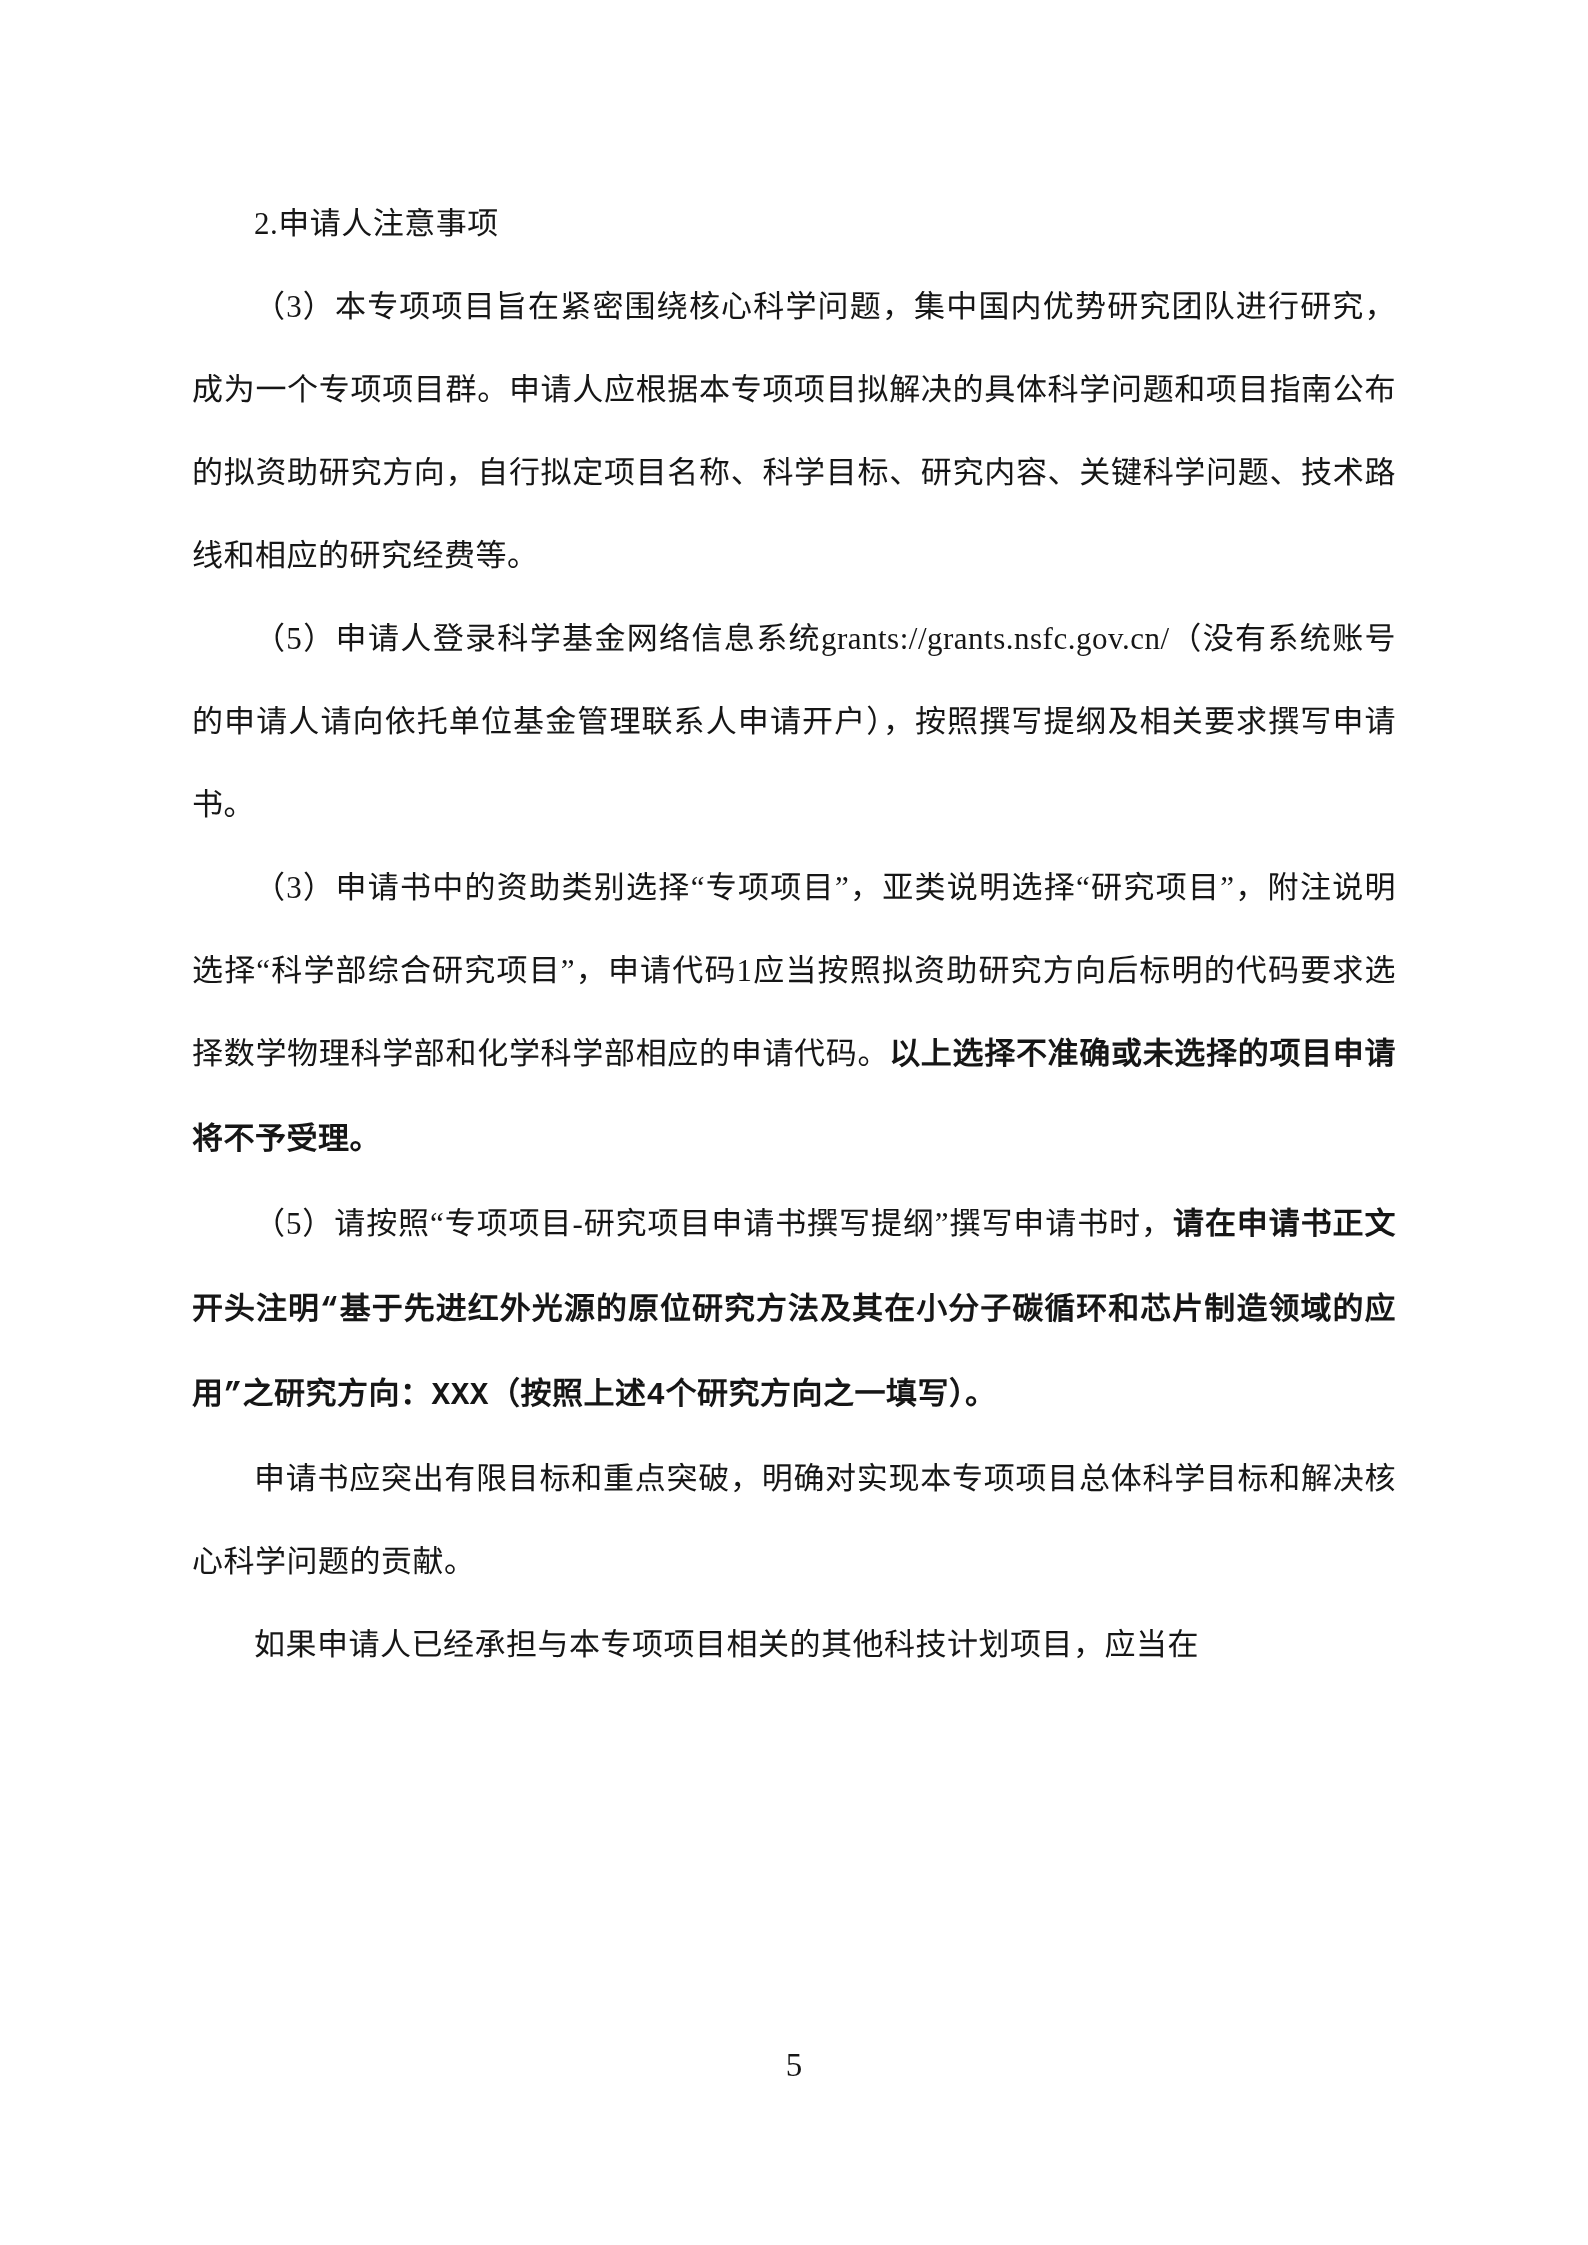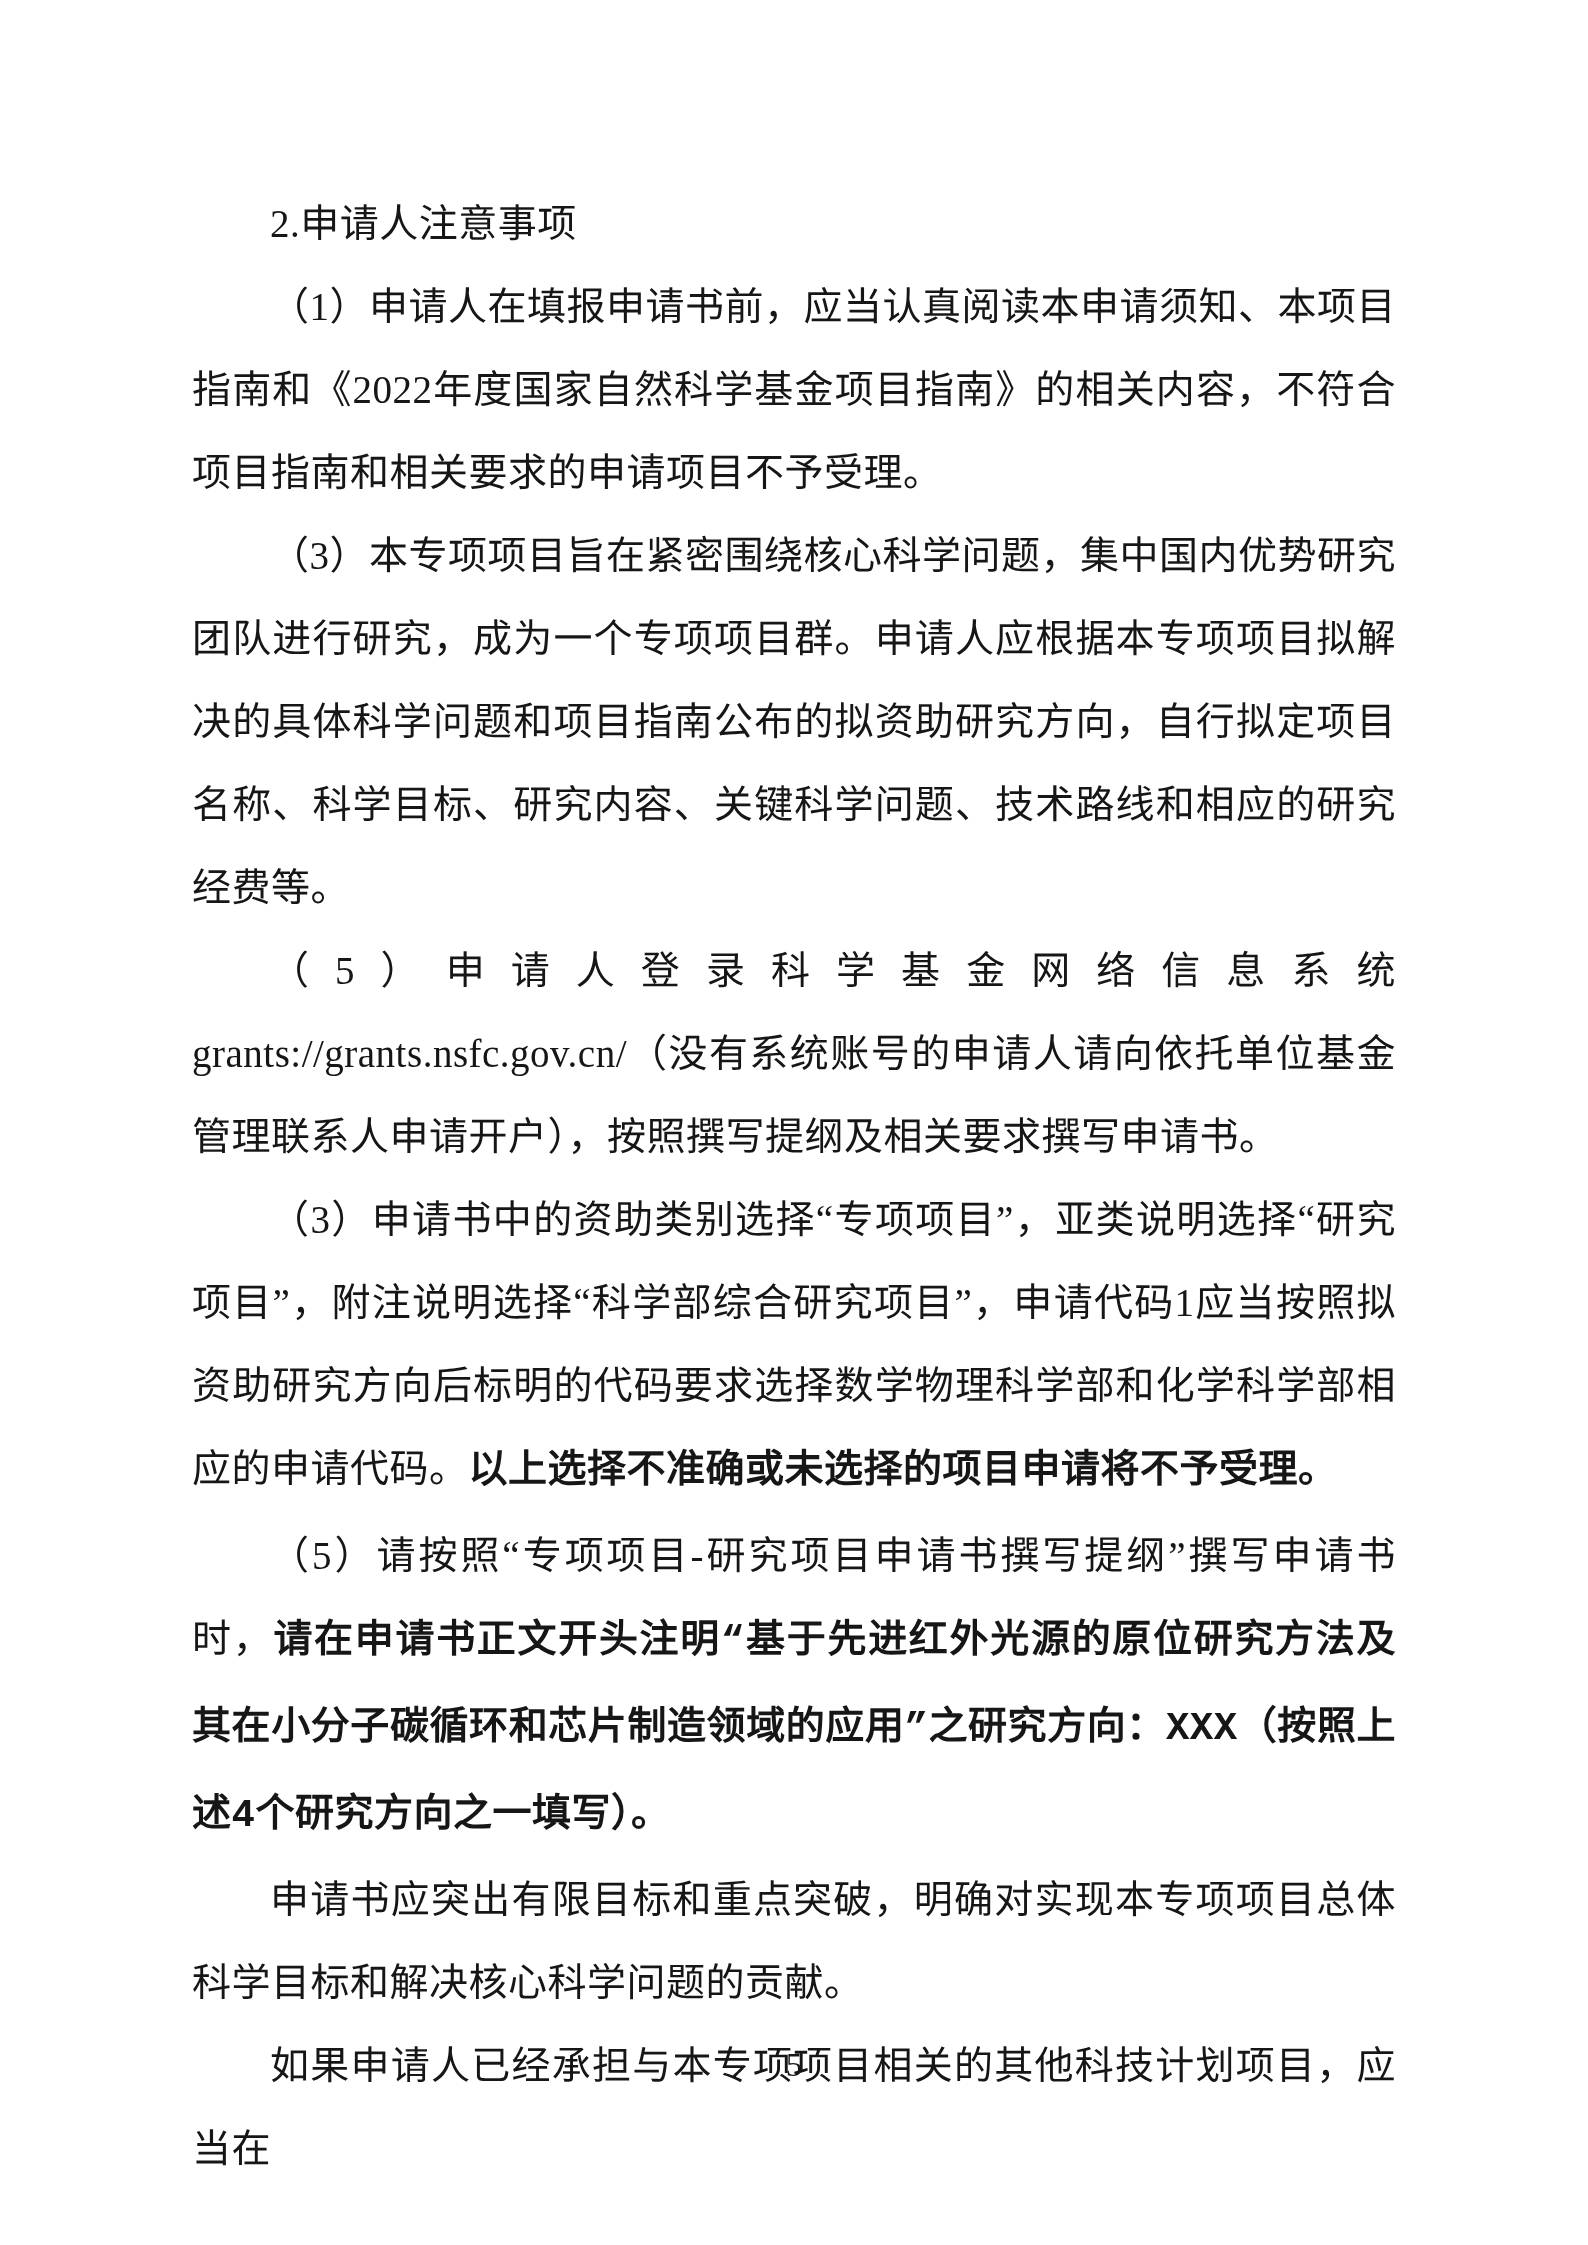--- a/index.html
+++ b/index.html
@@ -14,21 +14,21 @@
     background: #ffffff;
     overflow: hidden;
     font-family: "Liberation Serif", "DejaVu Serif", serif;
     color: #161616;
   }
   .text-block {
     position: absolute;
     left: 192px;
     top: 182px;
     width: 1204px;
-    font-size: 39px;
+    font-size: 31px;
     line-height: 83px;
     text-align: justify;
     text-justify: inter-character;
     letter-spacing: 0.5px;
   }
   .text-block p {
     margin: 0;
     padding: 0;
     text-indent: 2em;
   }
@@ -47,21 +47,20 @@
     color: #161616;
   }
 </style>
 </head>
 <body>
 
 <div class="page">
   <div class="text-block">
     <p class="heading">2.申请人注意事项</p>
     <div id="paragraphs">
-        <p><span>（1）申请人在填报申请书前，应当认真阅读本申请须知、本项目指南和《2022年度国家自然科学基金项目指南》的相关内容，不符合项目指南和相关要求的申请项目不予受理。</span></p>
         <p><span>（3）本专项项目旨在紧密围绕核心科学问题，集中国内优势研究团队进行研究，成为一个专项项目群。申请人应根据本专项项目拟解决的具体科学问题和项目指南公布的拟资助研究方向，自行拟定项目名称、科学目标、研究内容、关键科学问题、技术路线和相应的研究经费等。</span></p>
         <p><span>（5）申请人登录科学基金网络信息系统</span><span>grants://grants.nsfc.gov.cn/</span><span>（没有系统账号的申请人请向依托单位基金管理联系人申请开户），按照撰写提纲及相关要求撰写申请书。</span></p>
         <p><span>（3）申请书中的资助类别选择“专项项目”，亚类说明选择“研究项目”，附注说明选择“科学部综合研究项目”，申请代码1应当按照拟资助研究方向后标明的代码要求选择数学物理科学部和化学科学部相应的申请代码。</span><span class="seg-bold">以上选择不准确或未选择的项目申请将不予受理。</span></p>
         <p><span>（5）请按照“专项项目-研究项目申请书撰写提纲”撰写申请书时，</span><span class="seg-bold">请在申请书正文开头注明“基于先进红外光源的原位研究方法及其在小分子碳循环和芯片制造领域的应用”之研究方向：XXX（按照上述4个研究方向之一填写）。</span></p>
         <p><span>申请书应突出有限目标和重点突破，明确对实现本专项项目总体科学目标和解决核心科学问题的贡献。</span></p>
         <p><span>如果申请人已经承担与本专项项目相关的其他科技计划项目，应当在</span></p>
       </div>
   </div>
   <div class="page-number">5</div>
 </div>

